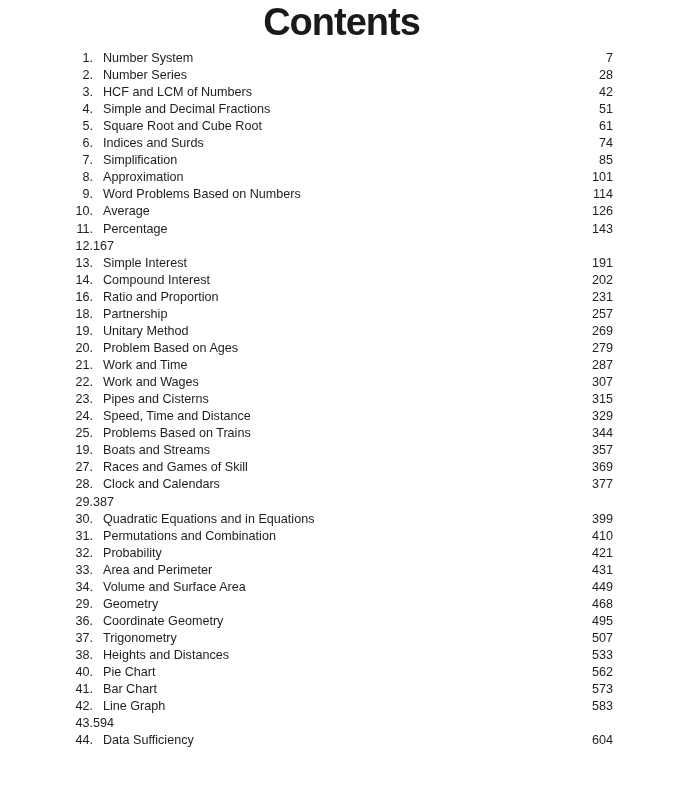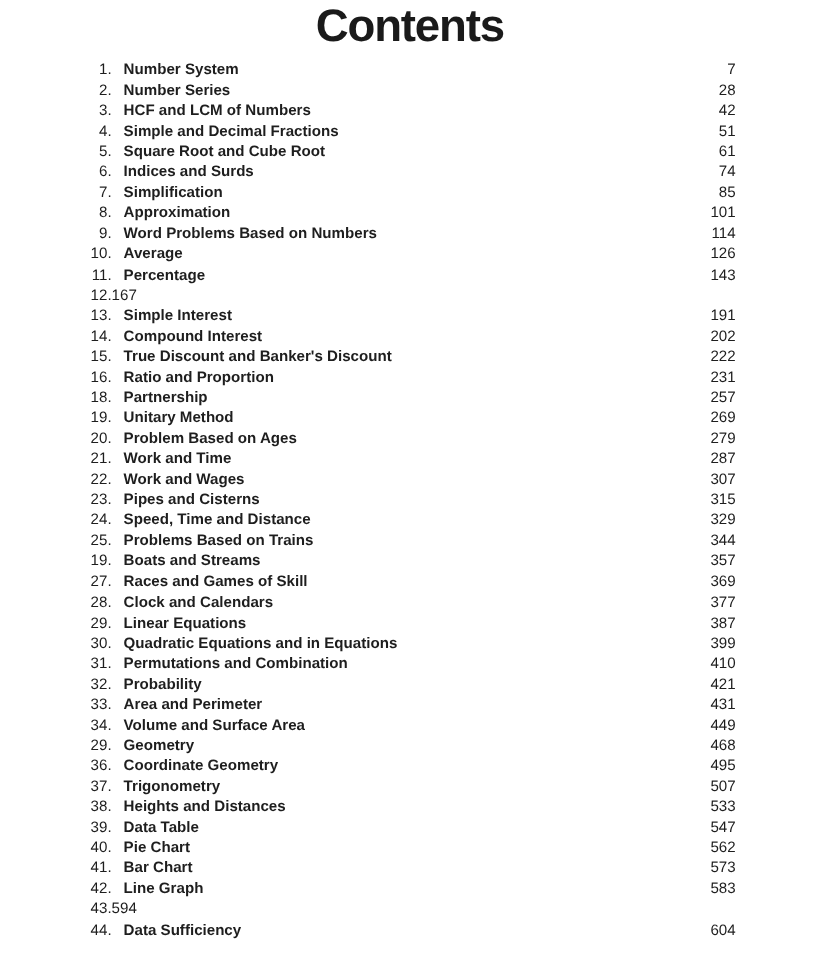--- a/index.html
+++ b/index.html
@@ -39,21 +39,20 @@
   }
   .num {
     flex: none;
     width: 38px;
     text-align: right;
   }
   .t {
     flex: 1 1 auto;
     padding-left: 10px;
     overflow: hidden;
-    font-weight: bold;
   }
   .pg {
     flex: none;
     text-align: right;
   }
 </style>
 </head>
 <body>
 
 <div class="page">
@@ -135,25 +134,20 @@
     <span class="t">Simple Interest</span>
     <span class="pg">191</span>
   </div>
 
   <div class="row">
     <span class="num">14.</span>
     <span class="t">Compound Interest</span>
     <span class="pg">202</span>
   </div>
 
-  <div class="row">
-    <span class="num">15.</span>
-    <span class="t">True Discount and Banker's Discount</span>
-    <span class="pg">222</span>
-  </div>
 
   <div class="row">
     <span class="num">16.</span>
     <span class="t">Ratio and Proportion</span>
     <span class="pg">231</span>
   </div>
 
 
   <div class="row">
     <span class="num">18.</span>
@@ -216,21 +210,20 @@
   </div>
 
   <div class="row">
     <span class="num">28.</span>
     <span class="t">Clock and Calendars</span>
     <span class="pg">377</span>
   </div>
 
   <div class="row">
     <span class="num">29.</span>
-    <span class="t">Linear Equations</span>
     <span class="pg">387</span>
   </div>
 
   <div class="row">
     <span class="num">30.</span>
     <span class="t">Quadratic Equations and in Equations</span>
     <span class="pg">399</span>
   </div>
 
   <div class="row">
@@ -274,25 +267,20 @@
     <span class="t">Trigonometry</span>
     <span class="pg">507</span>
   </div>
 
   <div class="row">
     <span class="num">38.</span>
     <span class="t">Heights and Distances</span>
     <span class="pg">533</span>
   </div>
 
-  <div class="row">
-    <span class="num">39.</span>
-    <span class="t">Data Table</span>
-    <span class="pg">547</span>
-  </div>
 
   <div class="row">
     <span class="num">40.</span>
     <span class="t">Pie Chart</span>
     <span class="pg">562</span>
   </div>
 
   <div class="row">
     <span class="num">41.</span>
     <span class="t">Bar Chart</span>

